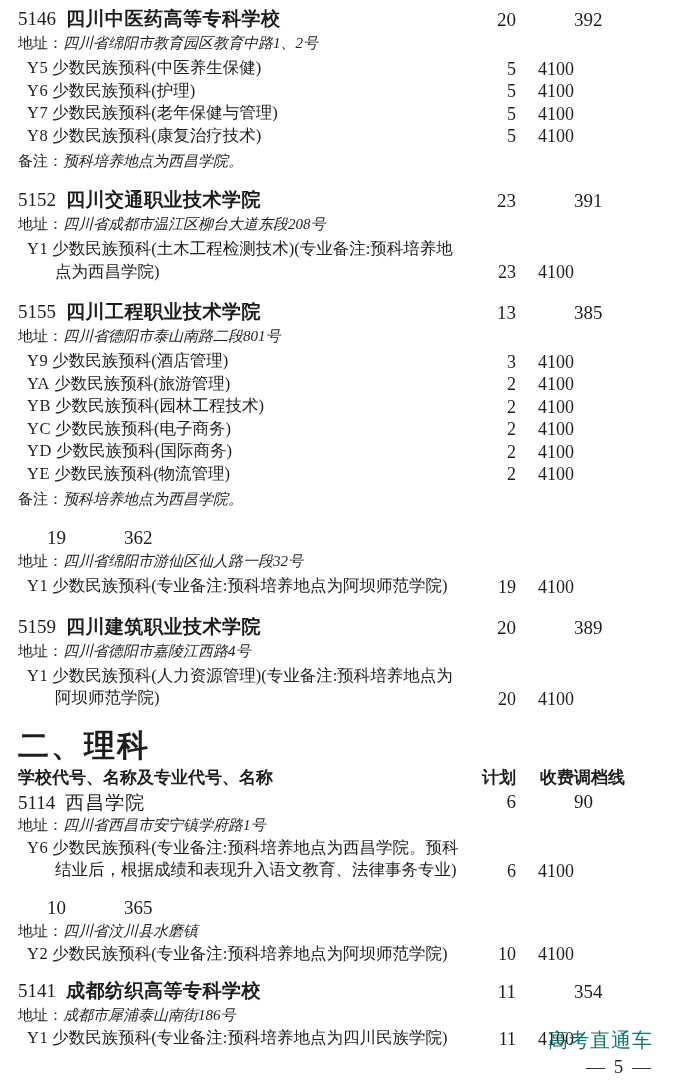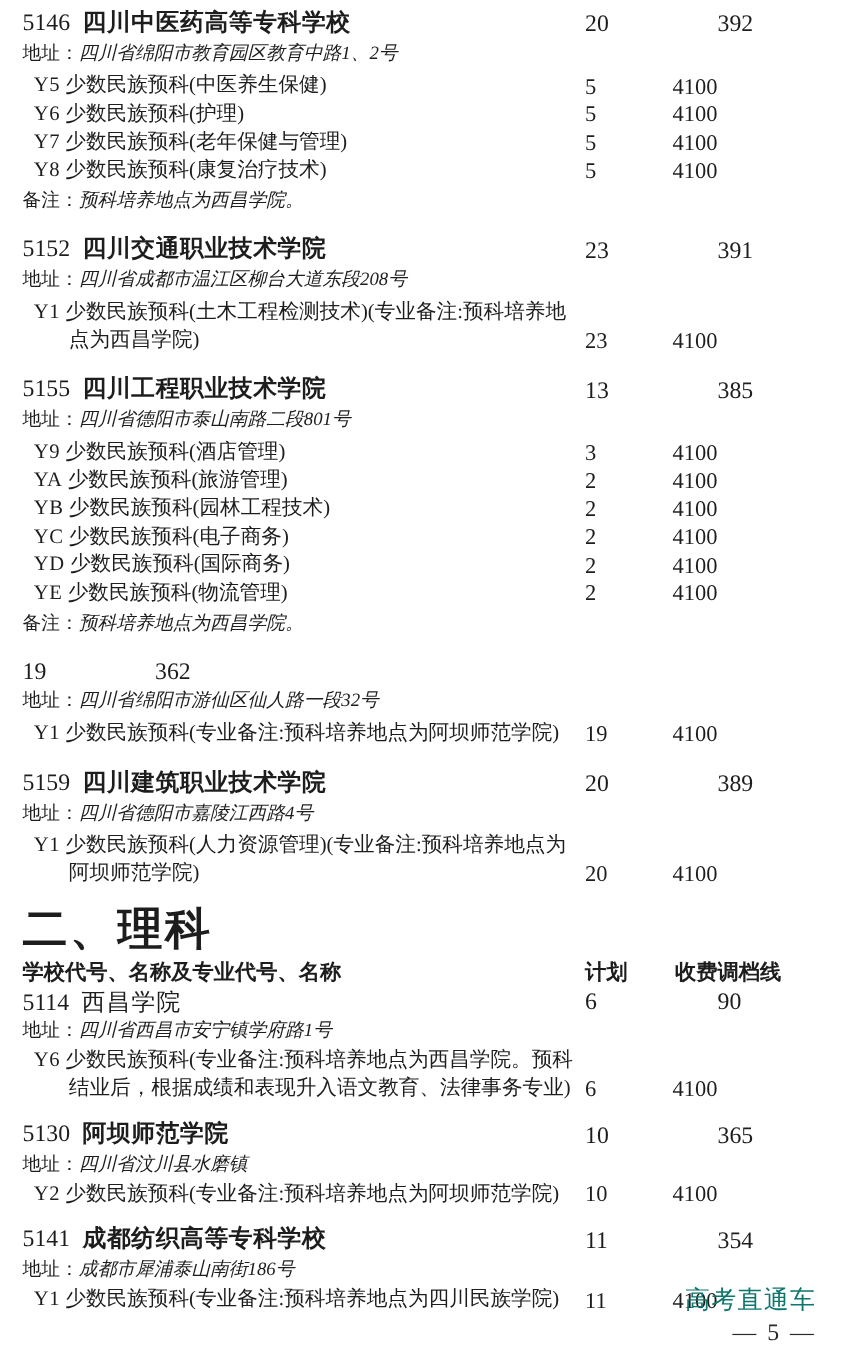--- a/index.html
+++ b/index.html
@@ -11,21 +11,21 @@
     position:relative;
     overflow:hidden;
   }
   .page{
     box-sizing:border-box;
     width:680px;height:1084px;
     padding:6px 36px 4px 18px;
     position:relative;
   }
   .row{display:flex;align-items:flex-end;}
-  .col-plan{flex:0 0 48px;}
+  .col-plan{flex:0 0 48px;text-align:right;}
   .col-fee{flex:0 0 58px;text-align:right;}
   .col-line{flex:0 0 70px;}
   .num{font-family:"Liberation Serif","DejaVu Serif",serif;font-size:18px;line-height:22px;}
 
   
   .school-block{margin-bottom:16px;}
   .school-row{line-height:26px;}
   .school-name{flex:1;min-width:0;}
   .s-code{font-size:19px;font-family:"Liberation Serif","DejaVu Serif",serif;}
   .s-name{font-size:19px;font-weight:bold;font-family:"Liberation Sans","DejaVu Sans",sans-serif;margin-left:10px;letter-spacing:0.5px;}
@@ -37,22 +37,22 @@
   .lbl{font-weight:normal;font-family:"Liberation Sans","DejaVu Sans",sans-serif;}
   .addr-text,.note-text{font-size:15px;font-style:italic;}
   .courses{margin-top:4px;}
   .course-row{font-size:16.5px;line-height:22.5px;}
   .course-text{flex:1;min-width:0;padding-left:37px;text-indent:-28px;}
   .c-code{letter-spacing:0.5px;}
   .note-row{margin-top:4px;font-size:15px;line-height:20px;}
 
   
   .sec-title{
-    font-size:36px;font-weight:bold;line-height:40px;
-    font-family:Liberation Mono, monospace;
+    font-size:31px;font-weight:bold;line-height:40px;
+    font-family:Liberation Sans, sans-serif;
     letter-spacing:2px;margin-top:4px;
   }
   .header-row{font-family:"Liberation Sans","DejaVu Sans",sans-serif;font-weight:bold;font-size:17px;line-height:23px;}
   .h-school{flex:1;min-width:0;}
   .header-row .col-plan,.header-row .col-fee,.header-row .col-line{font-size:17px;}
   .sect-2 .school-block{margin-bottom:13px;}
   .sect-2 .addr-row{line-height:19px;}
   .sect-2 .courses{margin-top:2px;}
 
   .footer{
@@ -295,23 +295,20 @@
     <div class="col-plan num">6</div>
     <div class="col-fee num">4100</div>
     <div class="col-line num"></div>
   </div>
 </div>
 
   </div>
 
   <div class="school-block">
     <div class="row school-row">
-      <div class="school-name">
-        <span class="s-code">5130</span><span class="s-name">阿坝师范学院</span>
-      </div>
       <div class="col-plan num">10</div>
       <div class="col-fee num"></div>
       <div class="col-line num">365</div>
     </div>
     <div class="addr-row">
       <span class="lbl">地址：</span><span class="addr-text">四川省汶川县水磨镇</span>
     </div>
     <div class="courses">
   <div class="row course-row">
     <div class="course-text">

